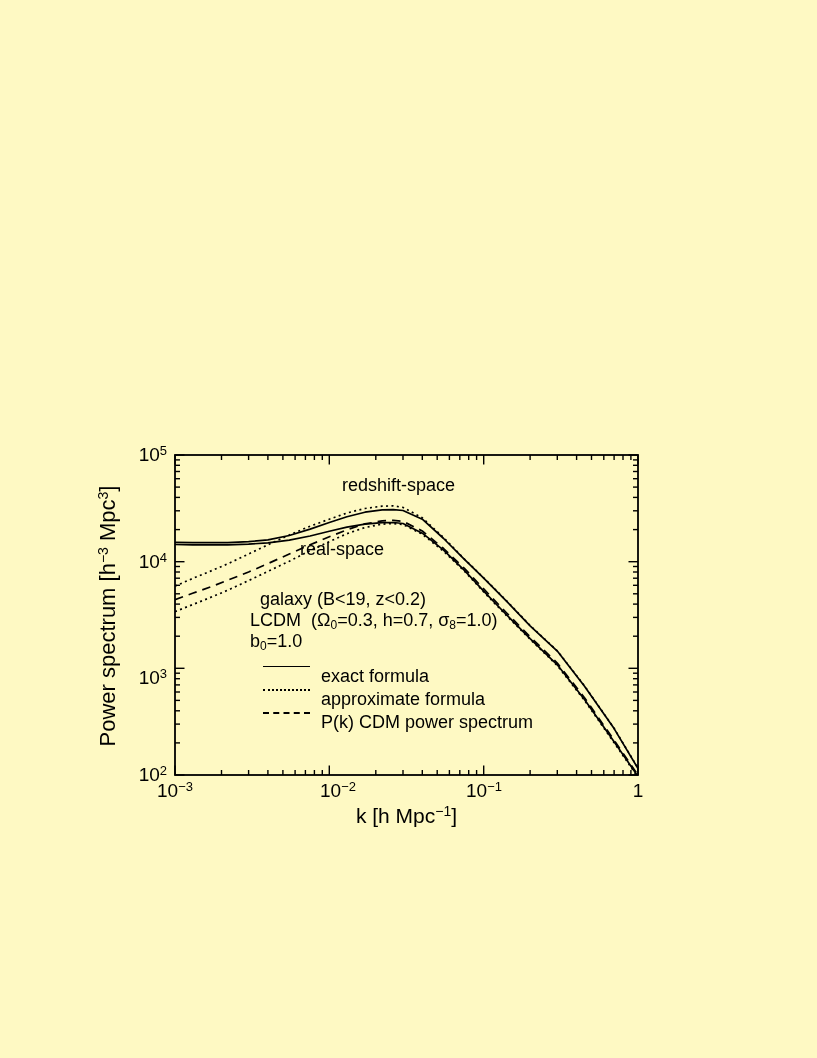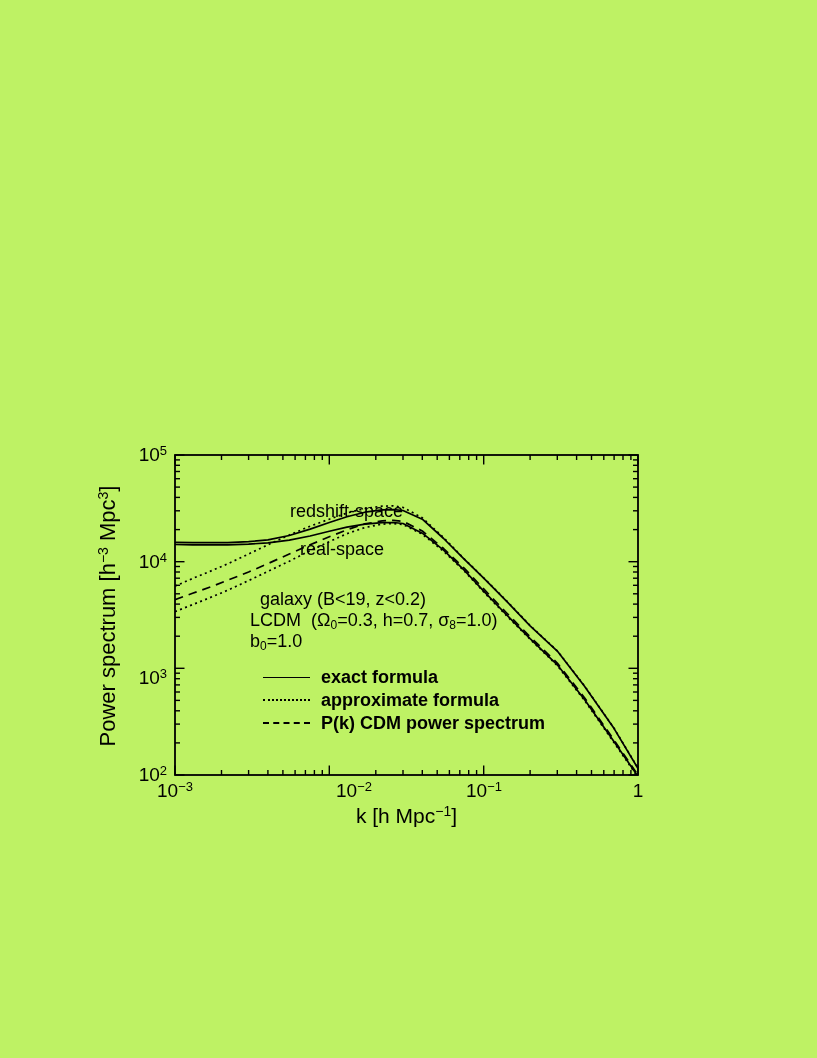--- a/index.html
+++ b/index.html
@@ -1,29 +1,29 @@
 <!DOCTYPE html>
 <html><head>
 <meta charset="utf-8">
 <style>
   html,body{margin:0;padding:0;background:#ffffff;}
   body{width:817px;height:1058px;font-family:"Liberation Sans",sans-serif;color:#000;}
-  .fig{position:relative;width:817px;height:1058px;background:#bef264;overflow:hidden;}
+  .fig{position:relative;width:817px;height:1058px;background:#fef9c3;overflow:hidden;}
   #plot{position:absolute;left:175px;top:455px;overflow:visible;}
   .tick{position:absolute;font-size:19px;line-height:24px;white-space:nowrap;}
   .tick sup{font-size:13px;position:relative;top:-0.5em;vertical-align:baseline;}
   .ytick{left:103px;width:64px;text-align:right;}
   .xtick{width:84px;text-align:center;top:779px;}
   .xtitle{position:absolute;left:175px;top:804px;width:463px;text-align:center;font-size:21px;white-space:nowrap;}
   .xtitle sup,.ytitle sup{font-size:14px;position:relative;top:-0.5em;vertical-align:baseline;}
   .ytitle{position:absolute;left:108px;top:616px;transform:translate(-50%,-50%) rotate(-90deg);font-size:22px;white-space:nowrap;}
   .plot-label{position:absolute;font-size:18px;white-space:nowrap;}
   .anno{position:absolute;font-size:18px;white-space:pre;}
   .anno sub,.legend-label sub{font-size:12px;position:relative;top:0.28em;vertical-align:baseline;}
-  .legend-row{position:absolute;left:263px;height:22px;display:flex;align-items:center;font-weight:bold;}
+  .legend-row{position:absolute;left:263px;height:22px;display:flex;align-items:flex-start;}
   .lm{display:inline-block;width:47px;height:0;border-top:1.8px solid #000;margin-right:11px;flex:0 0 auto;}
   .lm-dotted{border-top:2px dotted #000;}
   .lm-dashed{border-top:2px dashed #000;}
   .legend-label{font-size:18px;white-space:nowrap;}
 </style>
 </head>
 <body>
 
 <div class="fig">
 
@@ -156,28 +156,28 @@
       </g>
       <rect x="0" y="0" width="463" height="320" fill="none" stroke="#000000" stroke-width="1.8"></rect>
     </svg>
 
   <div class="tick ytick" style="top:443px;"><span>10</span><sup>5</sup></div>
   <div class="tick ytick" style="top:550px;"><span>10</span><sup>4</sup></div>
   <div class="tick ytick" style="top:666px;"><span>10</span><sup>3</sup></div>
   <div class="tick ytick" style="top:763px;"><span>10</span><sup>2</sup></div>
 
   <div class="tick xtick" style="left:133px;"><span>10</span><sup>−3</sup></div>
-  <div class="tick xtick" style="left:288px;text-align:right;"><span>10</span><sup>−2</sup></div>
+  <div class="tick xtick" style="left:296px;"><span>10</span><sup>−2</sup></div>
   <div class="tick xtick" style="left:442px;"><span>10</span><sup>−1</sup></div>
   <div class="tick xtick" style="left:596px;"><span>1</span><sup></sup></div>
 
   <div class="xtitle">k [h Mpc<sup>−1</sup>]</div>
   <div class="ytitle">Power spectrum [h<sup>−3</sup> Mpc<sup>3</sup>]</div>
 
-  <div class="plot-label" style="left:290px;top:501px;width:165px;text-align:left;">redshift-space</div>
+  <div class="plot-label" style="left:290px;top:475px;width:165px;text-align:right;">redshift-space</div>
   <div class="plot-label" style="left:300px;top:539px;width:145px;text-align:left;">real-space</div>
 
   <div class="anno" style="left:260px;top:589px;">galaxy (B&lt;19, z&lt;0.2)</div>
   <div class="anno" style="left:250px;top:610px;">LCDM  (Ω<sub>0</sub>=0.3, h=0.7, σ<sub>8</sub>=1.0)</div>
   <div class="anno" style="left:250px;top:631px;">b<sub>0</sub>=1.0</div>
 
   <div class="legend-row" style="top:666px;">
     <span class="lm"></span>
     <span class="legend-label">exact formula</span>
   </div>

